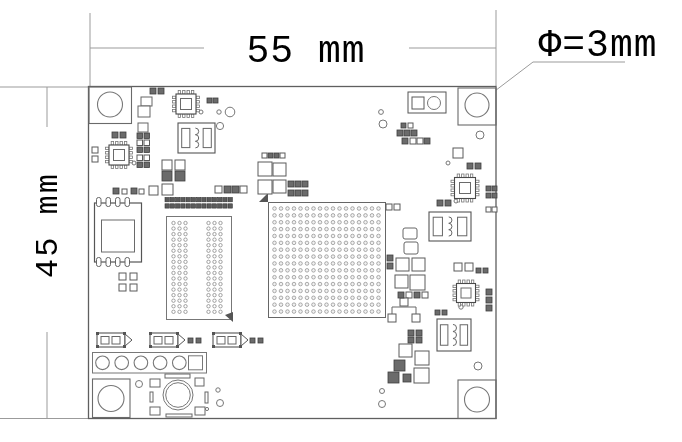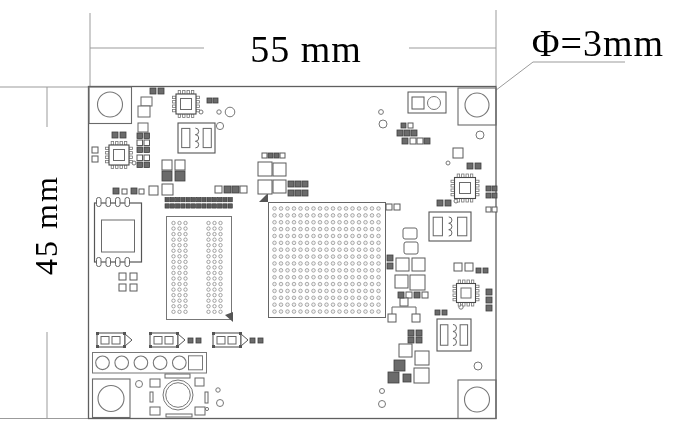--- a/index.html
+++ b/index.html
@@ -1,18 +1,18 @@
 <!DOCTYPE html>
 <html><head>
 <meta charset="utf-8">
 <style>
   html,body{margin:0;padding:0;background:#ffffff;}
   .stage{
     position:relative;width:682px;height:442px;background:#ffffff;
-    font-family:Liberation Serif, serif;overflow:hidden;
+    font-family:Liberation Mono, monospace;overflow:hidden;
   }
   svg{position:absolute;left:0;top:0;}
   text{fill:#000000;}
   .dim-label{font-size:38px;letter-spacing:1px;}
   .dim-label-small{font-size:32px;letter-spacing:2px;}
 </style>
 </head>
 <body>
 
 <div class="stage">

